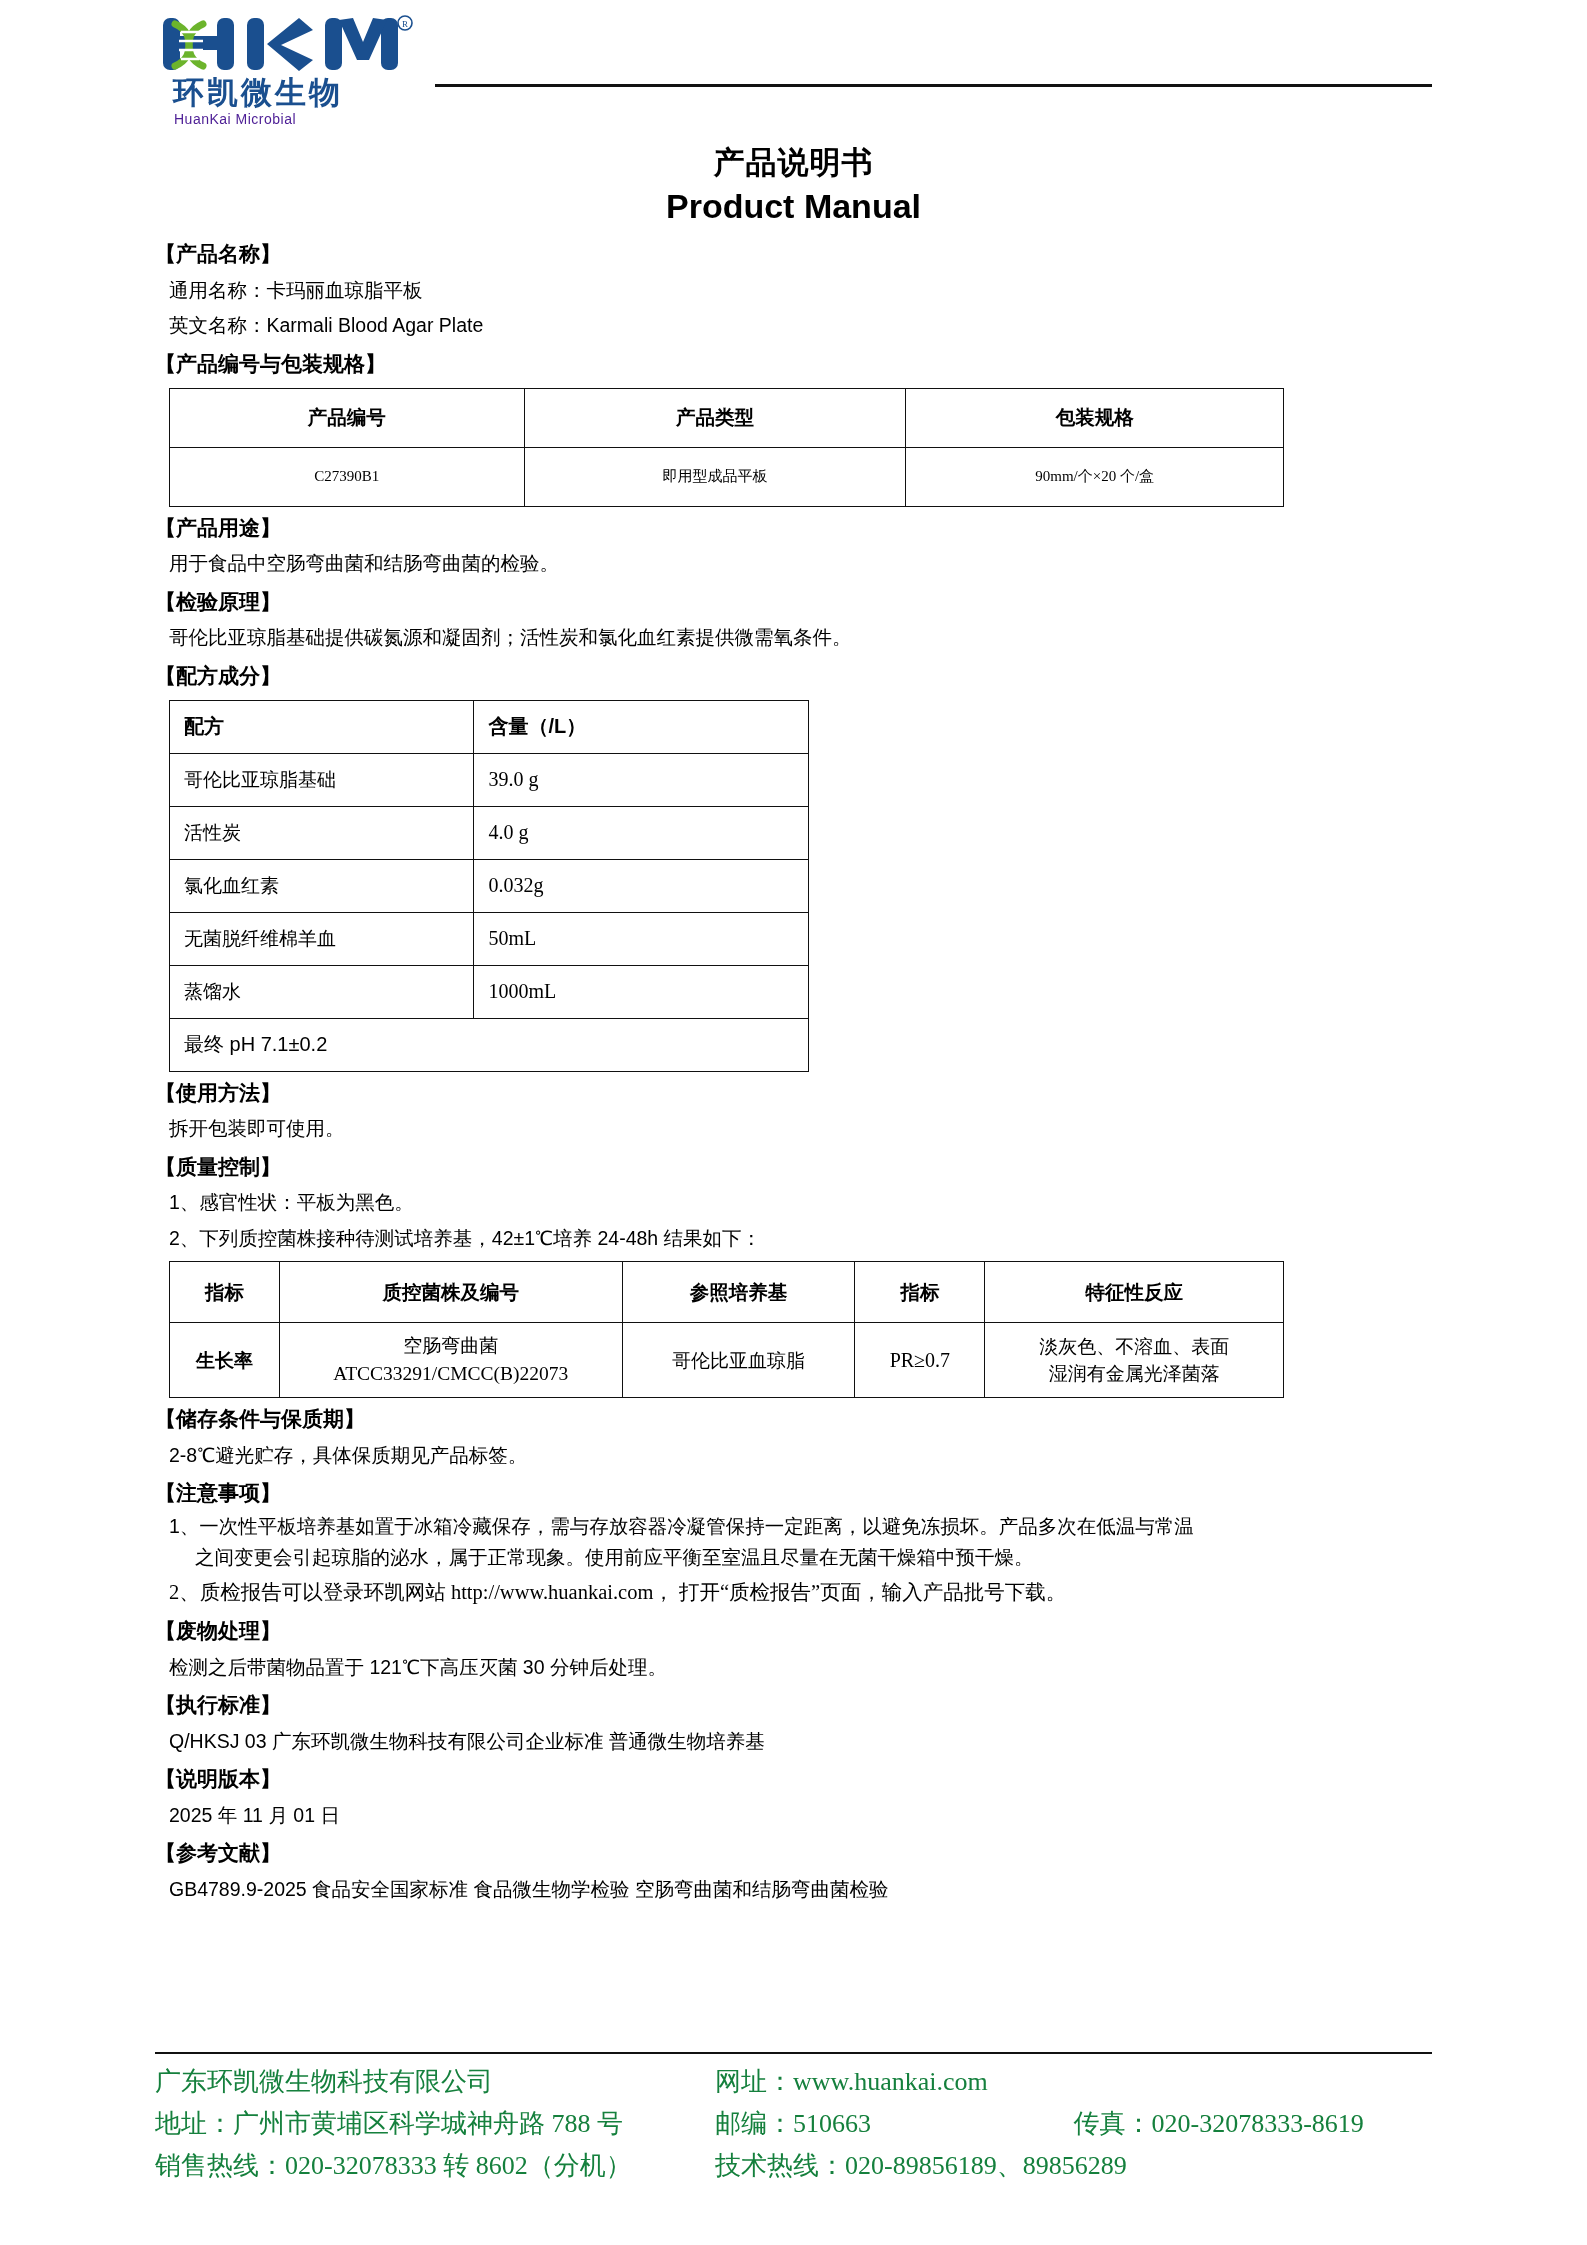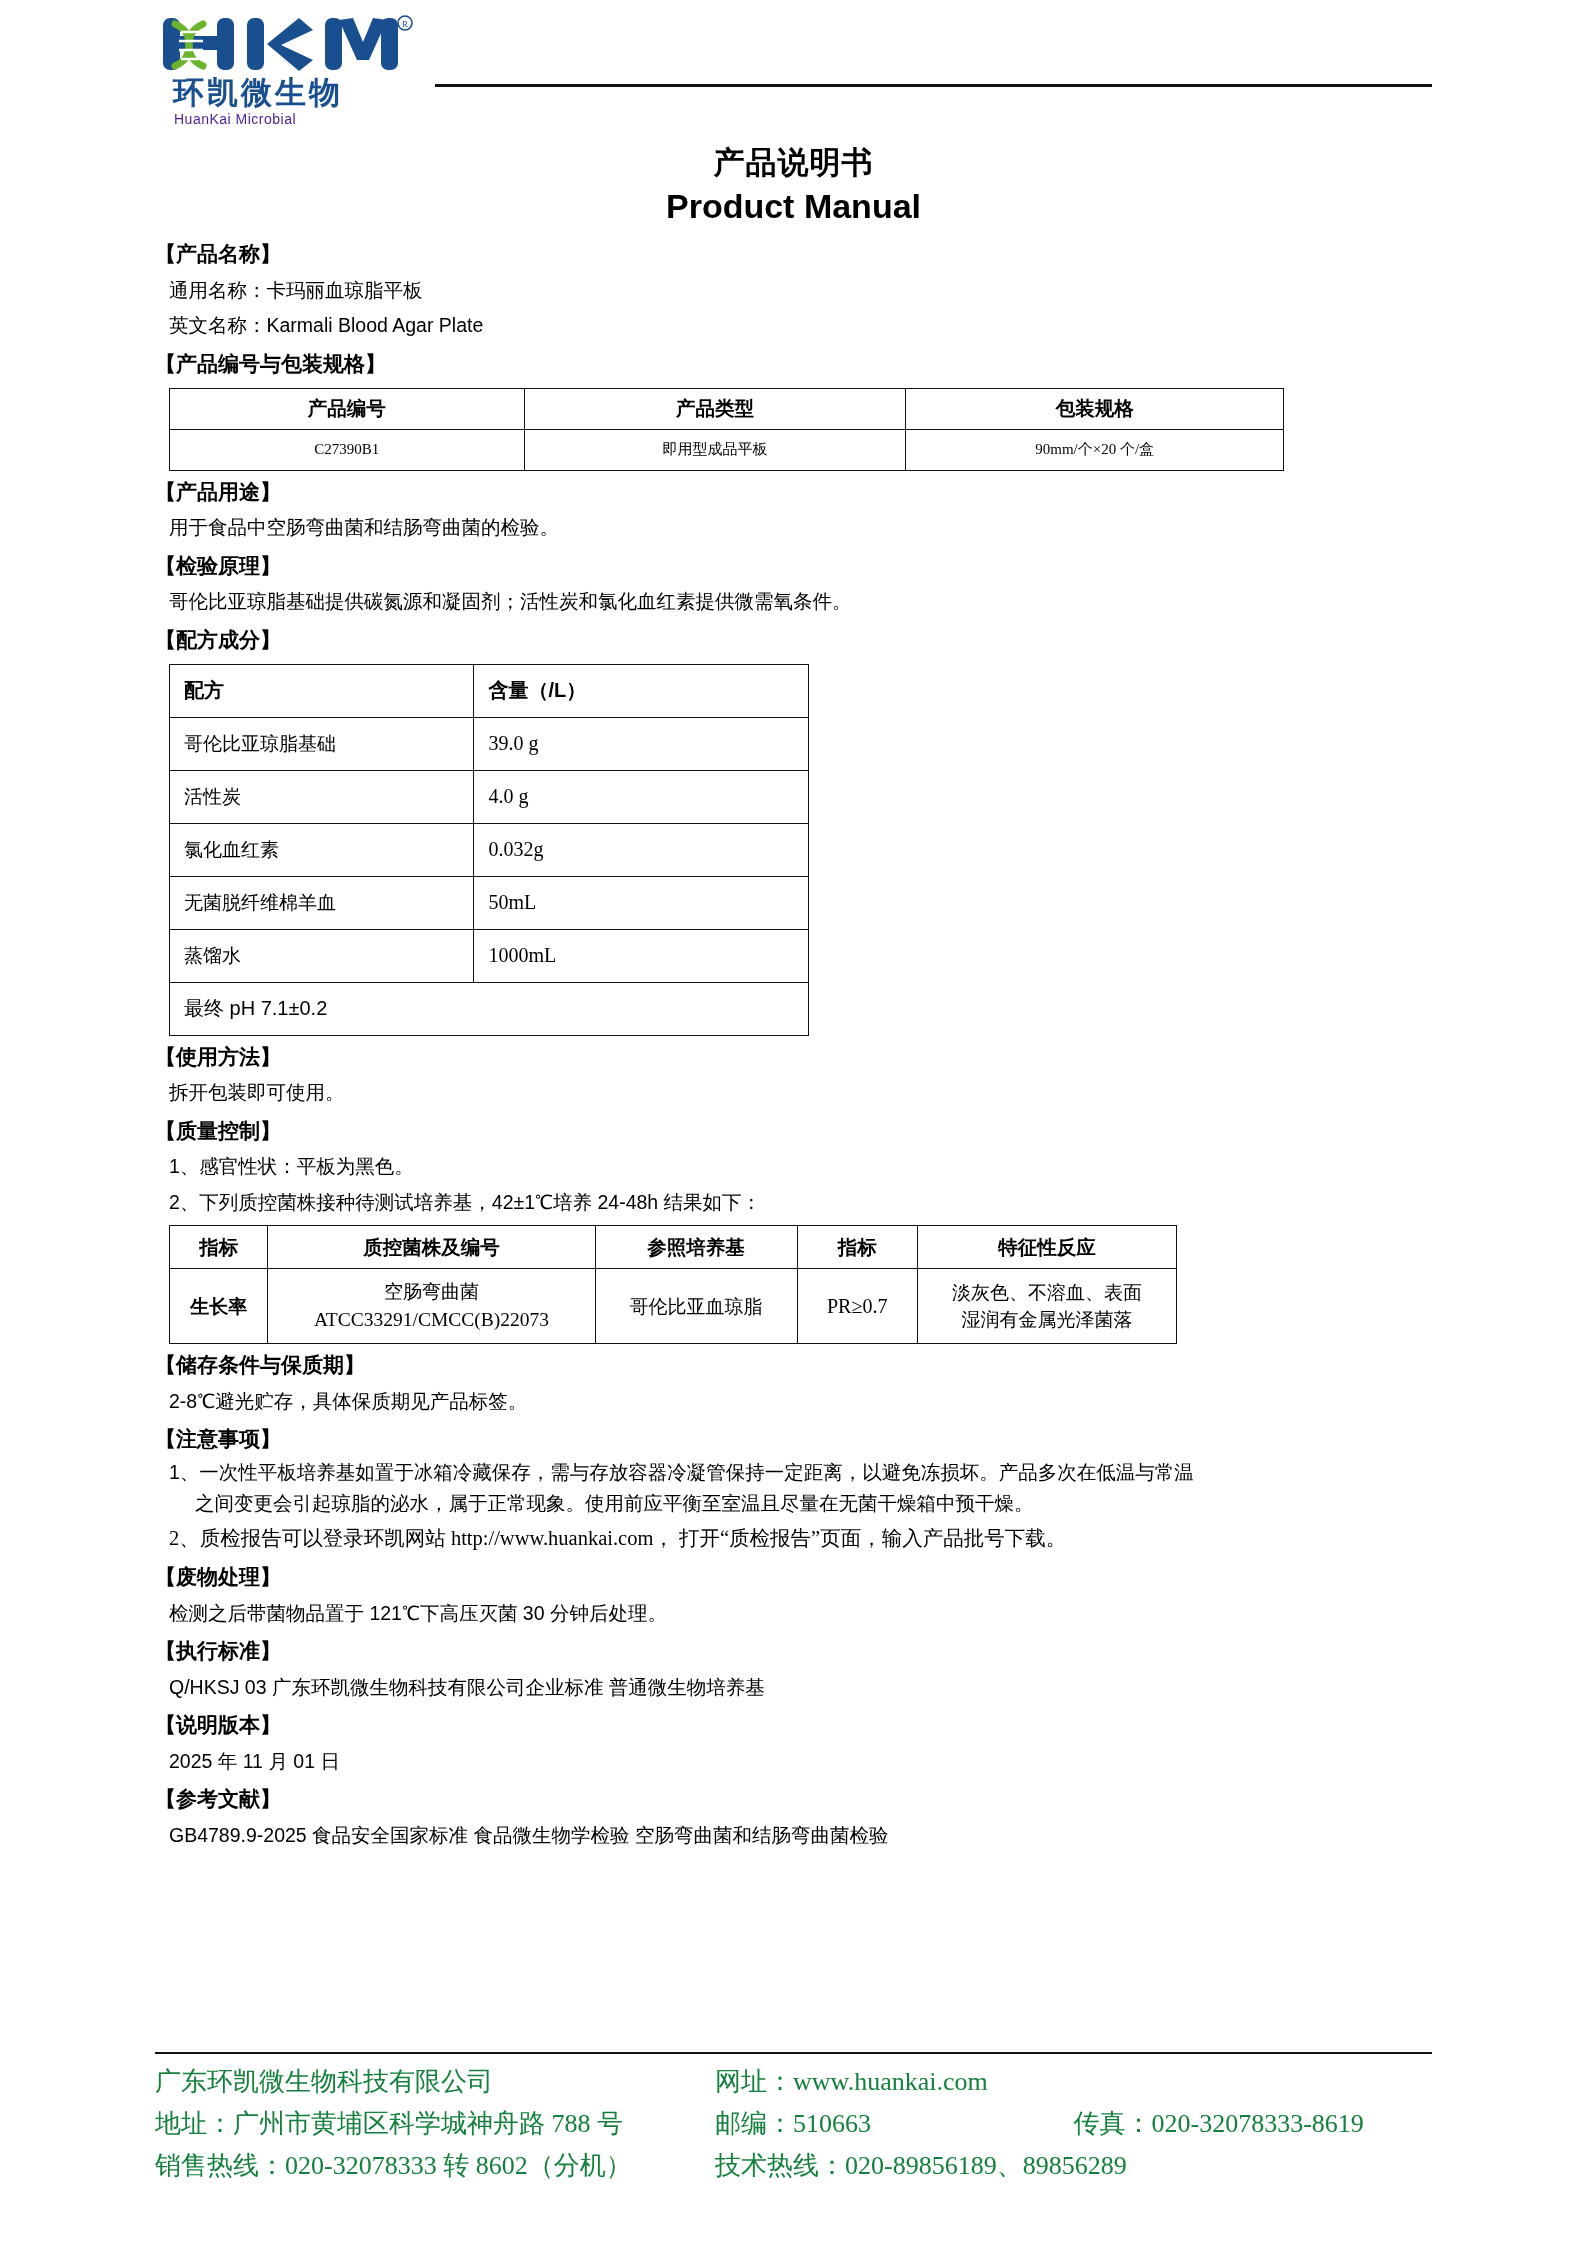--- a/index.html
+++ b/index.html
@@ -126,21 +126,21 @@
   }
 
   
   table {
     border-collapse: collapse;
     margin: 6px 0 2px 14px;
     font-size: 19px;
   }
   table td, table th {
     border: 1.5px solid #111;
-    padding: 1px 8px;
+    padding: 10px 8px;
     text-align: center;
     vertical-align: middle;
     font-weight: normal;
   }
   
   .tbl-code { width: 1115px; margin-left: 14px; }
   .tbl-code th { font-weight: bold; font-size: 19.5px; height: 38px; }
   .tbl-code td { font-family: "Liberation Serif", serif; font-size: 15px; height: 38px; }
   .tbl-code col.c1 { width: 355px; }
   .tbl-code col.c2 { width: 382px; }
@@ -149,21 +149,21 @@
   
   .tbl-formula { width: 640px; margin-left: 14px; }
   .tbl-formula td { text-align: left; padding: 10px 14px; height: 32px; }
   .tbl-formula col.f1 { width: 305px; }
   .tbl-formula col.f2 { width: 335px; }
   .tbl-formula .hdr td { font-weight: bold; font-size: 20px; }
   .tbl-formula .amount { font-family: "Liberation Serif", serif; font-size: 20px; margin-top: 8px; }
   .tbl-formula .ph-row td { font-size: 20px; }
 
   
-  .tbl-qc { width: 1008px; margin-left: 14px; }
+  .tbl-qc { width: 1115px; margin-left: 14px; }
   .tbl-qc th { font-weight: bold; font-size: 19.5px; height: 40px; }
   .tbl-qc td { font-size: 19px; line-height: 1.45; padding: 9px 4px; }
   .tbl-qc col.q1 { width: 110px; }
   .tbl-qc col.q2 { width: 343px; }
   .tbl-qc col.q3 { width: 233px; }
   .tbl-qc col.q4 { width: 130px; }
   .tbl-qc col.q5 { width: 299px; }
   .tbl-qc .strain-code { font-family: "Liberation Serif", serif; font-size: 19.5px; }
   .tbl-qc .bold { font-weight: bold; }
   .tbl-qc .pr { font-family: "Liberation Serif", serif; font-size: 20px; }

